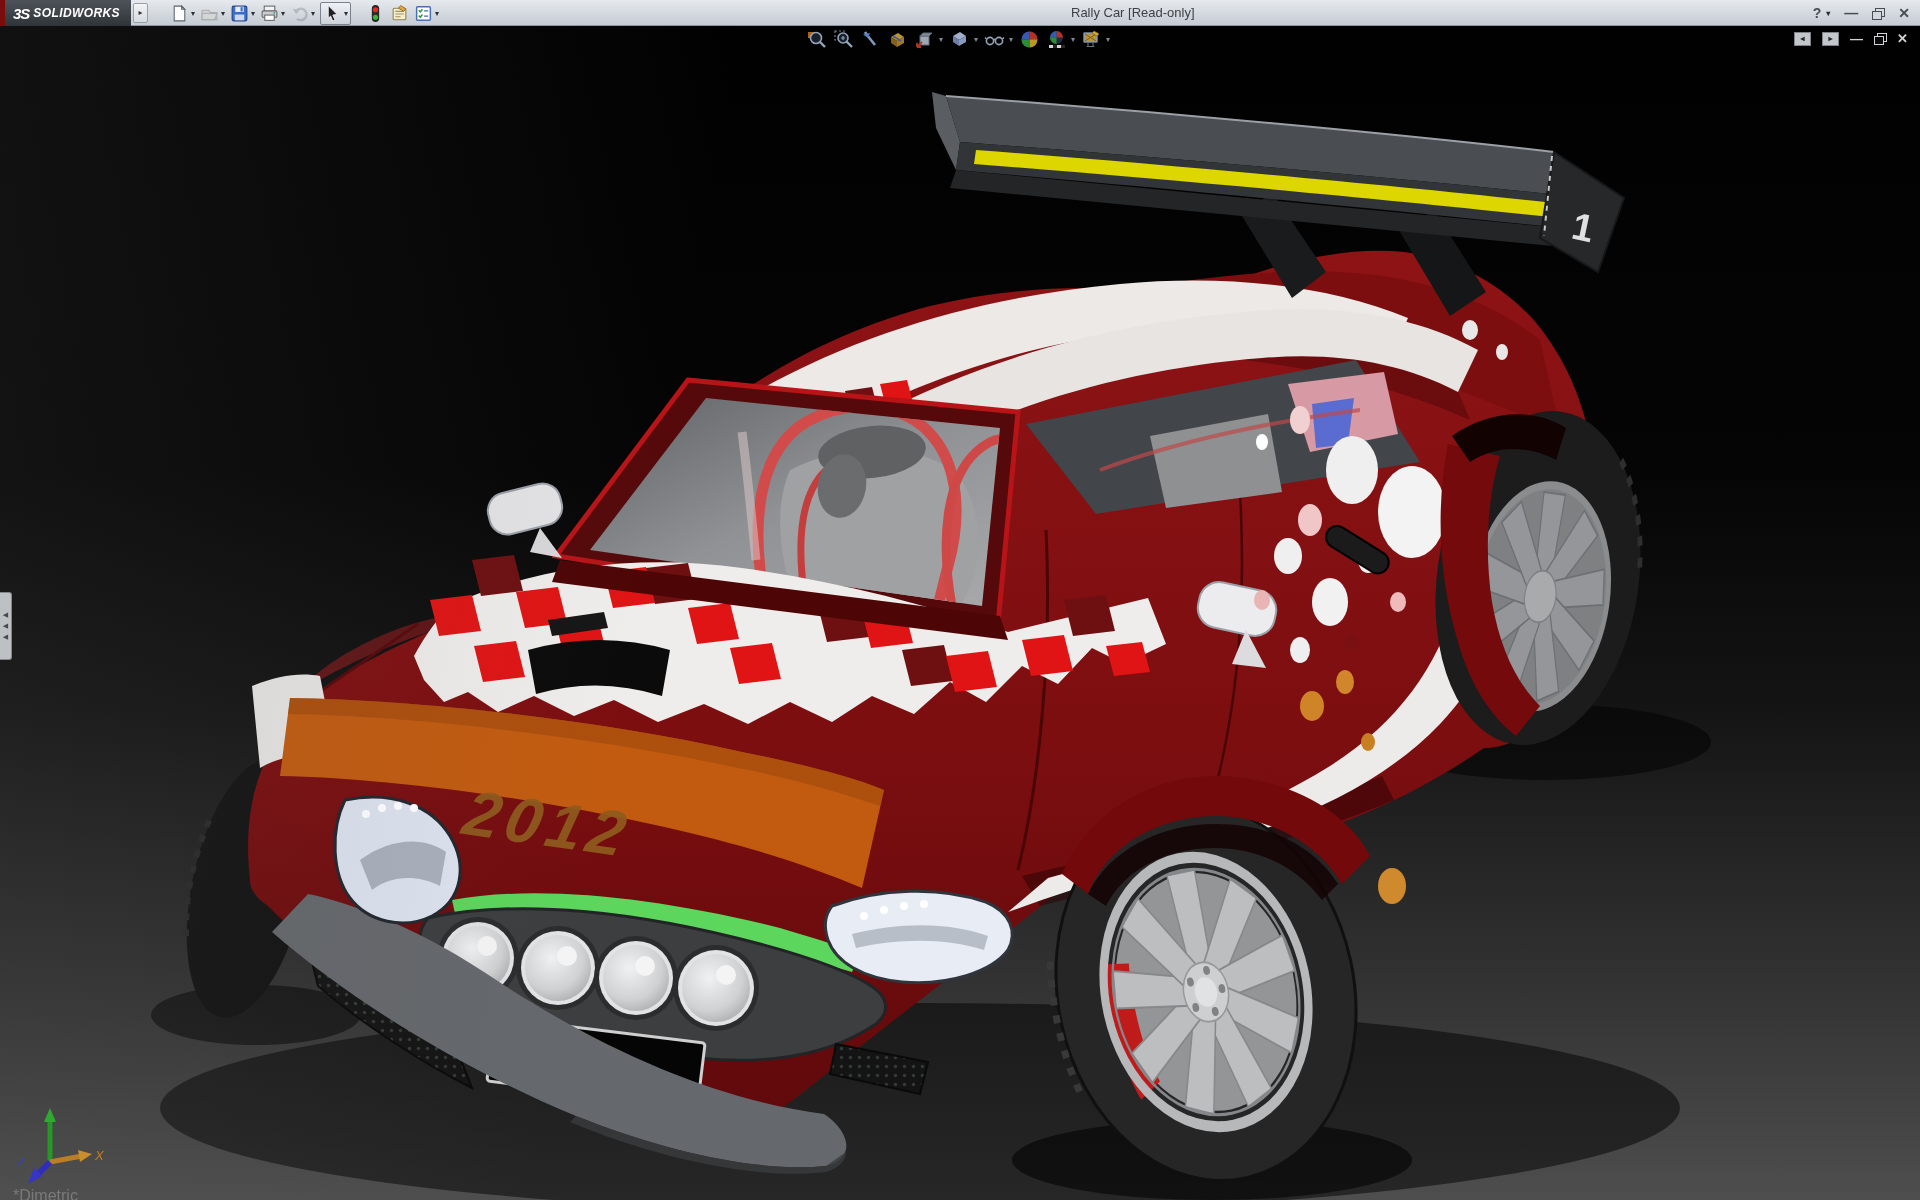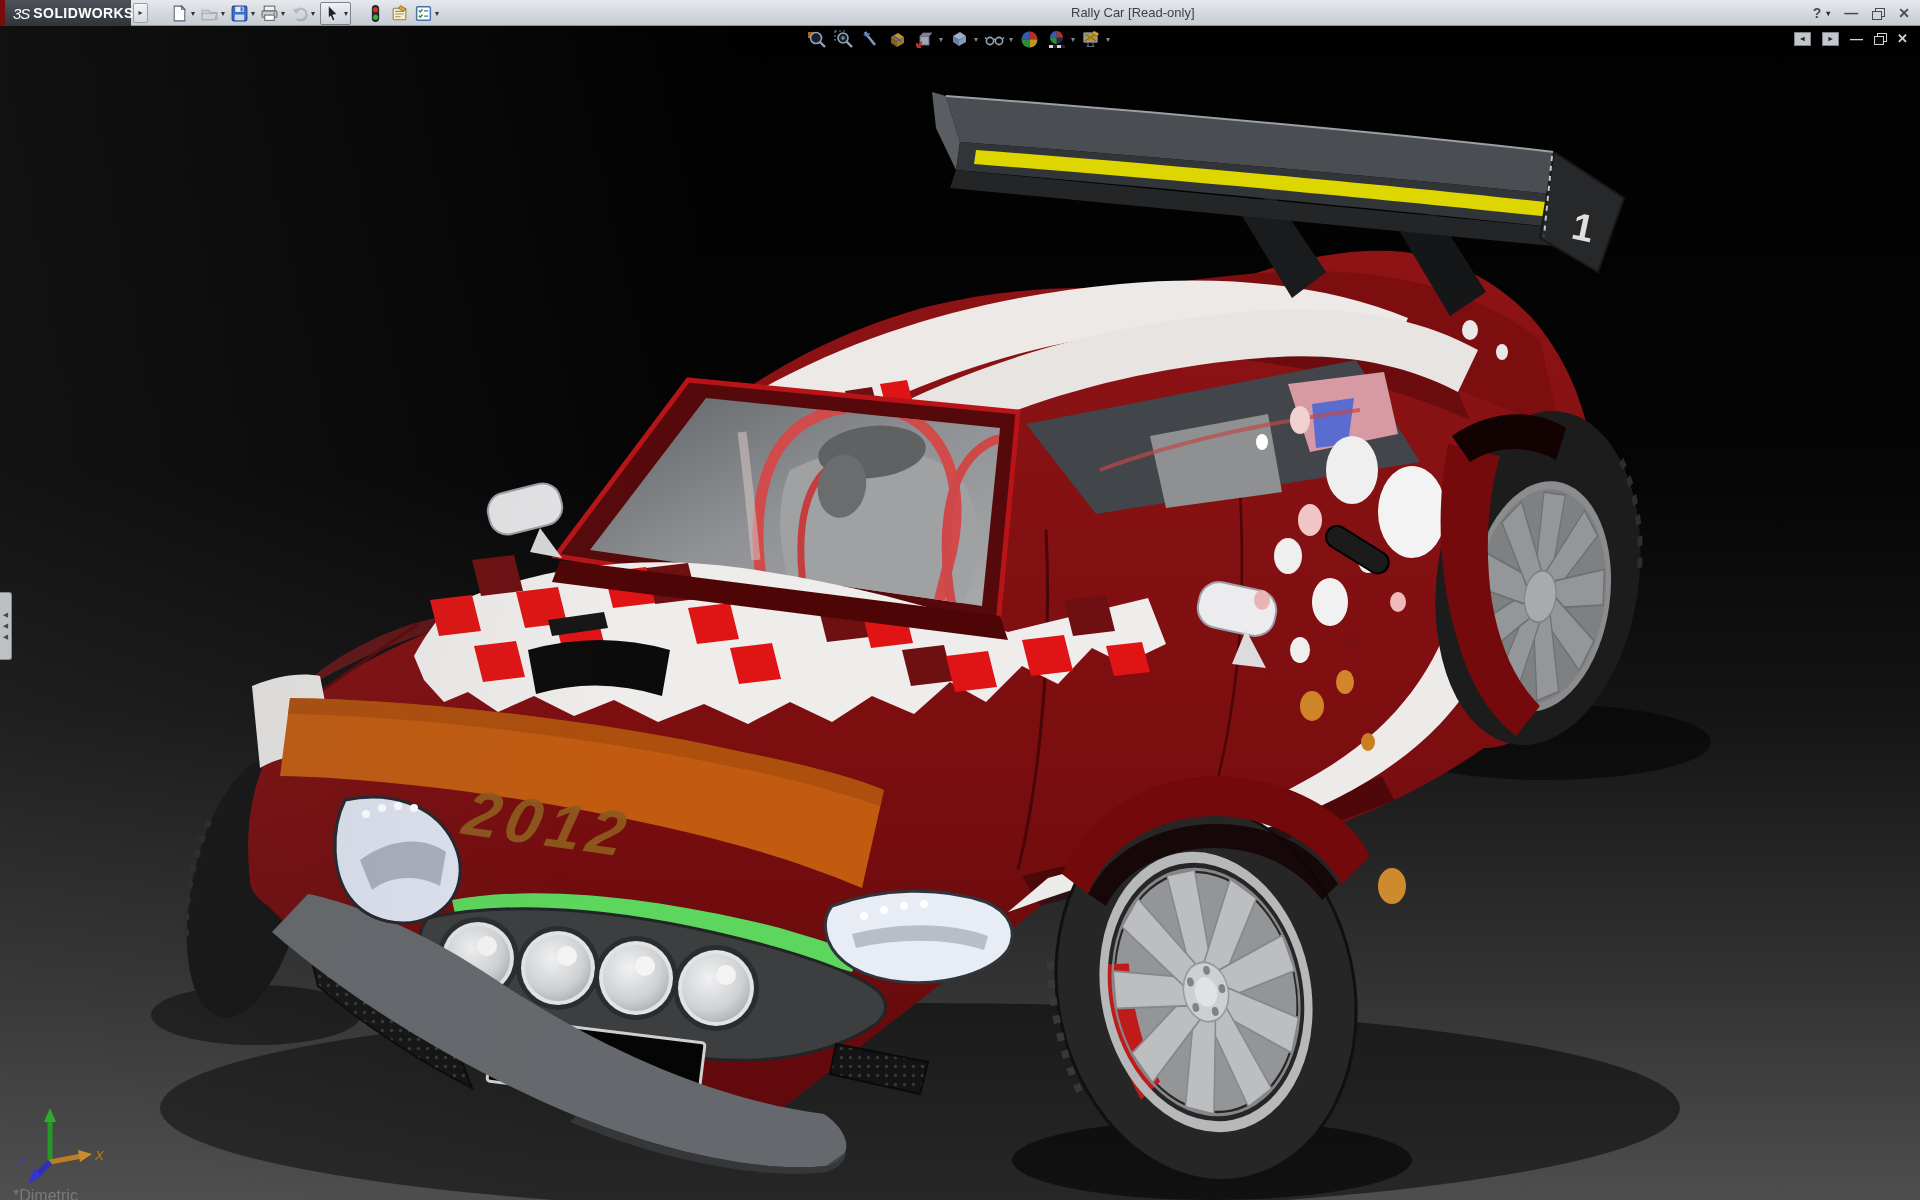--- a/index.html
+++ b/index.html
@@ -8,22 +8,22 @@
   #app { position:relative; width:1920px; height:1200px; }
 
   
   #titlebar { position:absolute; top:0; left:0; width:1920px; height:26px;
     background:linear-gradient(#e6eaee,#d2d7dd 60%,#c6ccd3);
     border-bottom:1px solid #8f959d; }
   #brand-strip { position:absolute; left:0; top:0; width:5px; height:26px; background:#7a0c0c; }
   #logo { position:absolute; left:5px; top:0; height:26px; width:126px;
     background:linear-gradient(#4d5359,#2f3439); color:#fff; display:flex;
     align-items:center; padding-left:8px; gap:4px; }
-  #logo .glyph { font-weight:normal; font-style:italic; font-size:15px; letter-spacing:-1px; }
-  #logo .name  { font-weight:bold; font-size:14px; letter-spacing:.4px; }
+  #logo .glyph { font-weight:bold; font-style:italic; font-size:15px; letter-spacing:-1px; }
+  #logo .name  { font-weight:bold; font-size:12px; letter-spacing:.4px;font-style:italic; }
   #flyout-btn { position:absolute; left:133px; top:3px; width:15px; height:20px;
     background:linear-gradient(#f2f4f6,#d6dadf); border:1px solid #9aa0a8; border-radius:2px;
     font-size:8px; color:#333; text-align:center; line-height:18px; }
   #main-toolbar { position:absolute; left:170px; top:1px; height:24px; display:flex; align-items:center; }
   .tb-item { display:flex; align-items:center; margin-right:5px; }
   .tb-item svg { width:19px; height:19px; }
   .tb-item.disabled svg { opacity:.38; filter:grayscale(.8); }
   .dd { font-size:8px; color:#2a2f36; margin-left:2px; }
   .tb-item.active { border:1px solid #7c828c; background:linear-gradient(#eef1f5,#cdd2d9);
     border-radius:2px; padding:1px 2px; }

